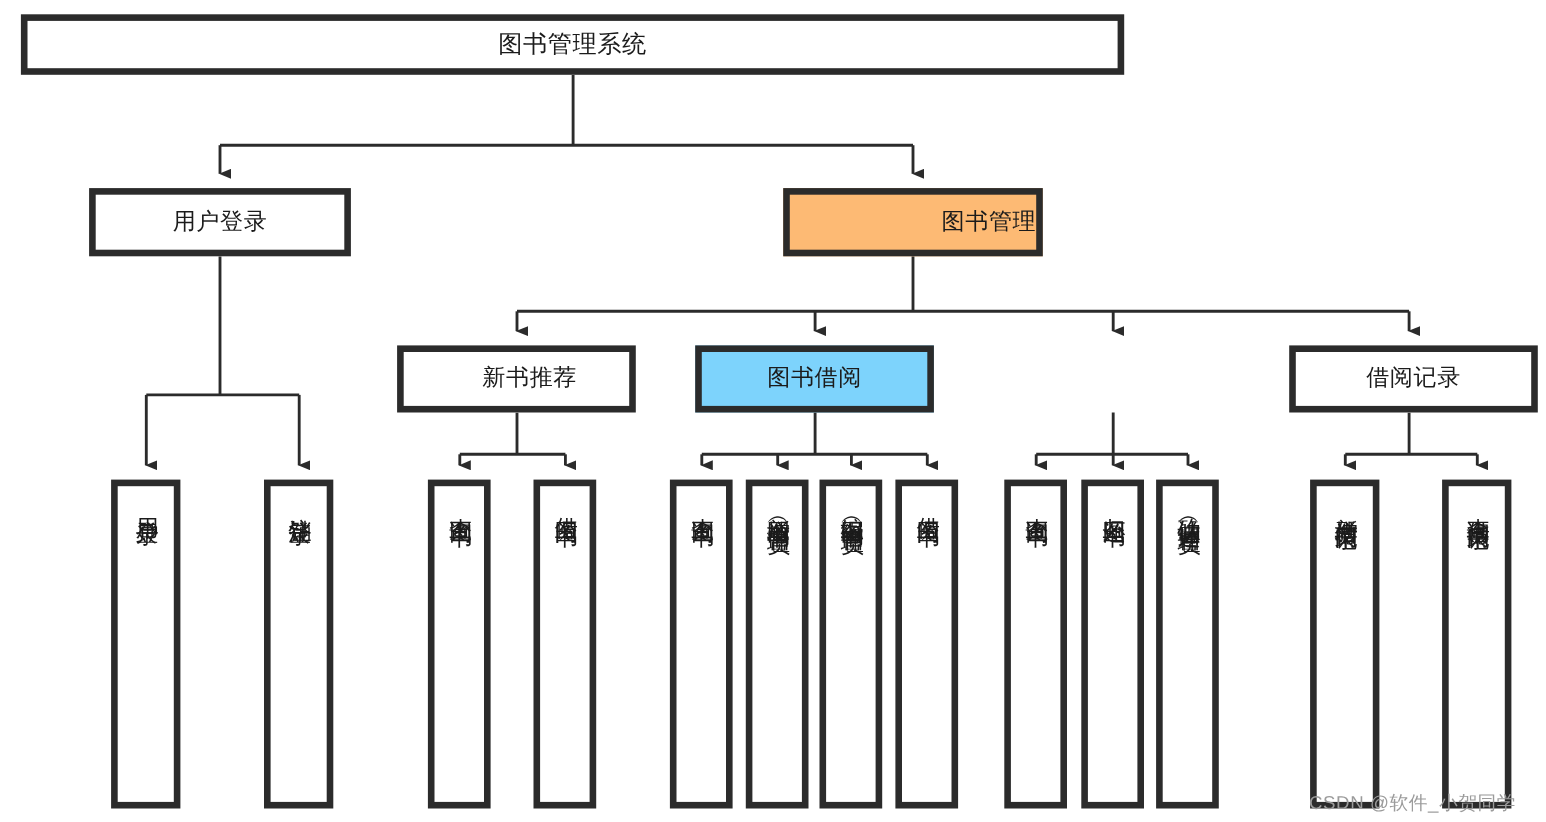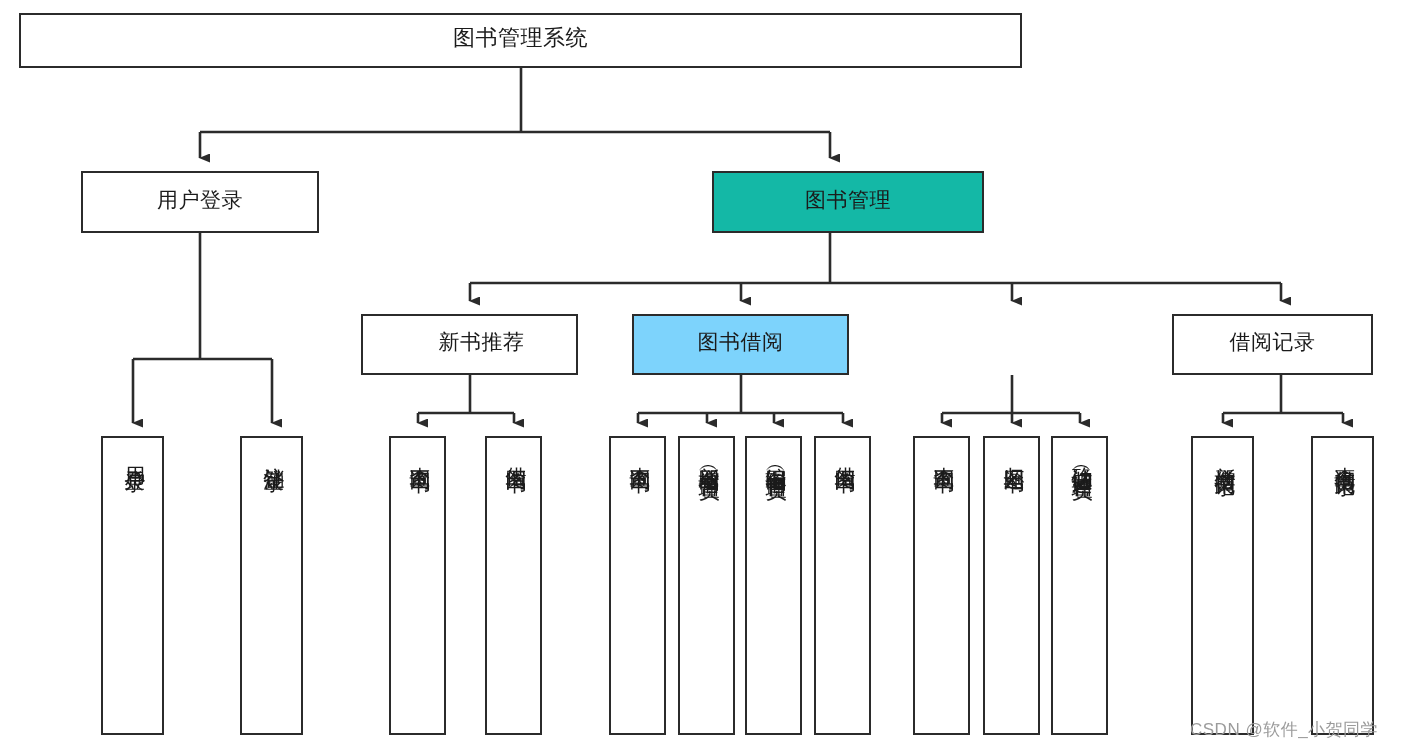--- a/index.html
+++ b/index.html
@@ -25,27 +25,26 @@
     top: 0;
     width: 1405px;
     height: 747px;
     z-index: 1;
   }
   
   .node {
     position: absolute;
     box-sizing: border-box;
     background: #ffffff;
-    border: 2px solid #d946ef;
+    border: 6px solid #d946ef;
     z-index: 2;
     display: flex;
     align-items: center;
     justify-content: center;
     color: #1b1b1b;
-    font-family: Liberation Mono, monospace;
   }
   .node-label {
     display: block;
     text-align: center;
     line-height: 1.28;
     letter-spacing: 0.5px;
     white-space: nowrap;
   }
   
   .node.horizontal .node-label {
@@ -127,31 +126,31 @@
       </g>
   </svg>
 
   <div class="node root horizontal" style="left: 19px; top: 13px; width: 1003px; height: 55px; border-color: rgb(43, 43, 43); background: rgb(255, 255, 255); color: rgb(27, 27, 27);">
     <span class="node-label">图书管理系统</span>
   </div>
 
   <div class="node horizontal" style="left: 81px; top: 171px; width: 238px; height: 62px; border-color: rgb(43, 43, 43); background: rgb(255, 255, 255); color: rgb(27, 27, 27);">
     <span class="node-label">用户登录</span>
   </div>
-  <div class="node horizontal" style="left: 712px; top: 171px; width: 272px; height: 62px; border-color: rgb(43, 43, 43); background: #14b8a6; color: rgb(27, 27, 27);">
+  <div class="node horizontal" style="left: 712px; top: 171px; width: 236px; height: 62px; border-color: rgb(43, 43, 43); background: #fdba74; color: rgb(27, 27, 27); justify-content: flex-end;">
     <span class="node-label">图书管理</span>
   </div>
 
   <div class="node horizontal" style="left: 361px; top: 314px; width: 217px; height: 61px; border-color: rgb(43, 43, 43); background: rgb(255, 255, 255); color: rgb(27, 27, 27); padding-left: 24px;">
     <span class="node-label">新书推荐</span>
   </div>
   <div class="node horizontal" style="left: 632px; top: 314px; width: 217px; height: 61px; border-color: rgb(43, 43, 43); background: #7dd3fc; color: rgb(27, 27, 27);">
     <span class="node-label">图书借阅</span>
   </div>
-  <div class="node horizontal" style="left: 1172px; top: 314px; width: 201px; height: 61px; border-color: rgb(43, 43, 43); background: rgb(255, 255, 255); color: rgb(27, 27, 27);">
+  <div class="node horizontal" style="left: 1172px; top: 314px; width: 226px; height: 61px; border-color: rgb(43, 43, 43); background: rgb(255, 255, 255); color: rgb(27, 27, 27);">
     <span class="node-label">借阅记录</span>
   </div>
 
   <div class="node vertical" style="left: 101px; top: 436px; width: 63px; height: 299px; border-color: rgb(43, 43, 43); background: rgb(255, 255, 255); color: rgb(27, 27, 27);">
     <span class="node-label">用户登录</span>
   </div>
   <div class="node vertical" style="left: 240px; top: 436px; width: 63px; height: 299px; border-color: rgb(43, 43, 43); background: rgb(255, 255, 255); color: rgb(27, 27, 27);">
     <span class="node-label">注销登录</span>
   </div>
   <div class="node vertical" style="left: 389px; top: 436px; width: 57px; height: 299px; border-color: rgb(43, 43, 43); background: rgb(255, 255, 255); color: rgb(27, 27, 27);">

